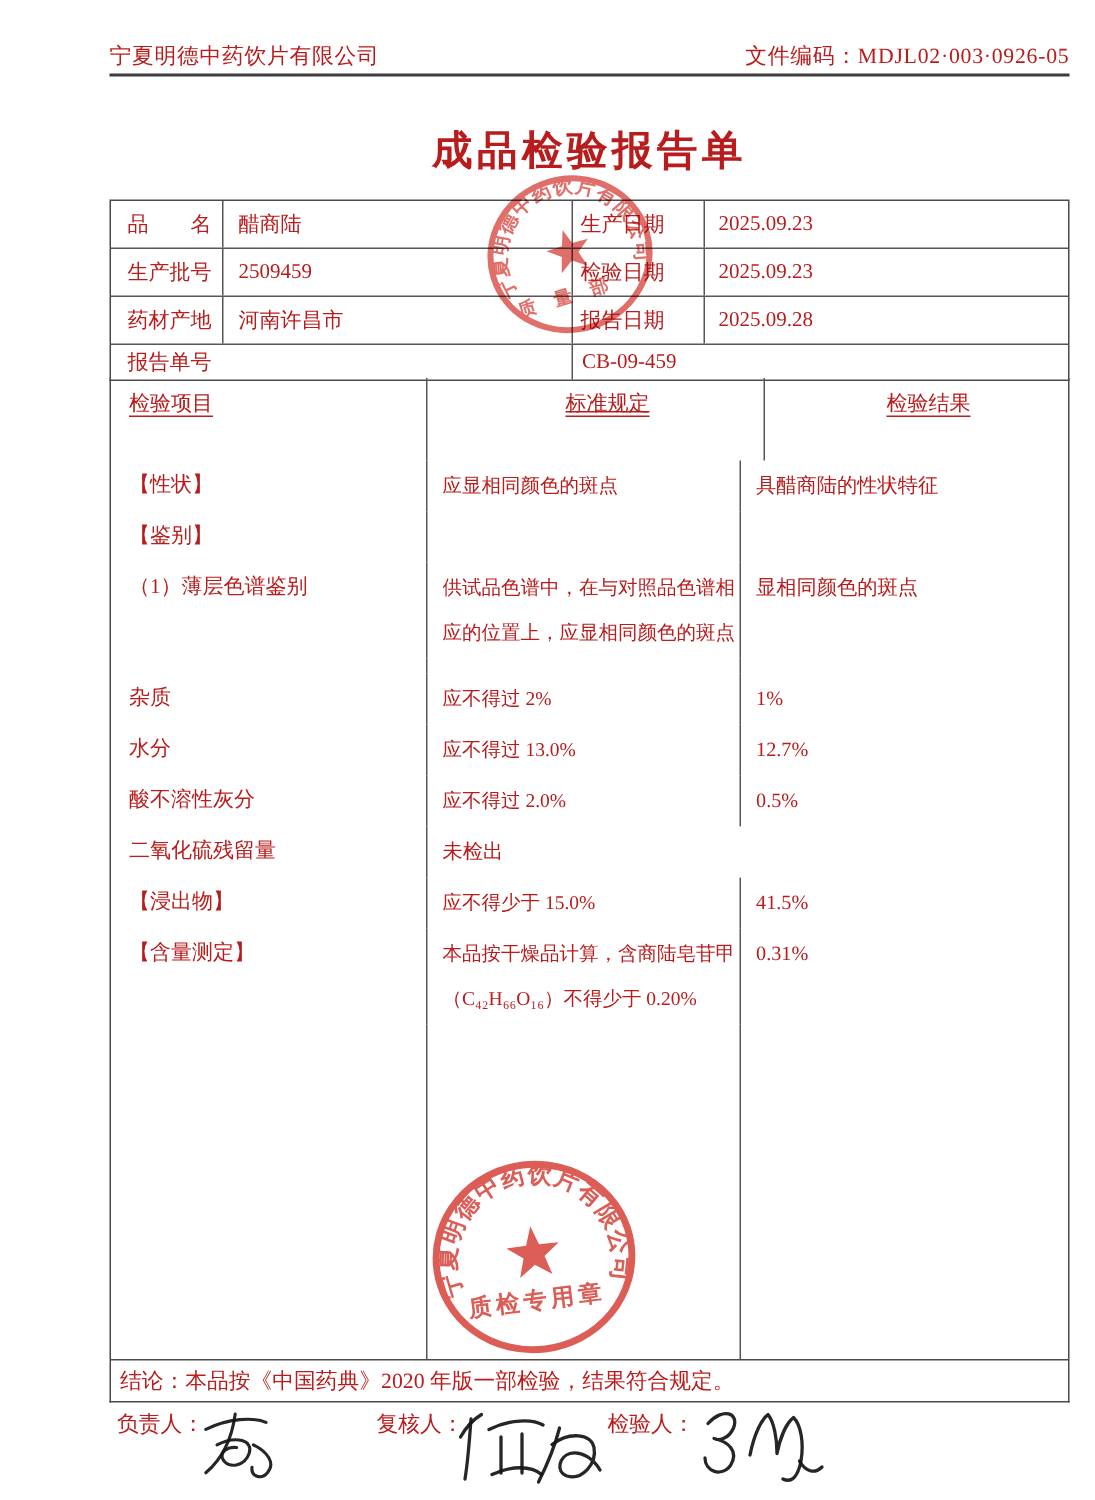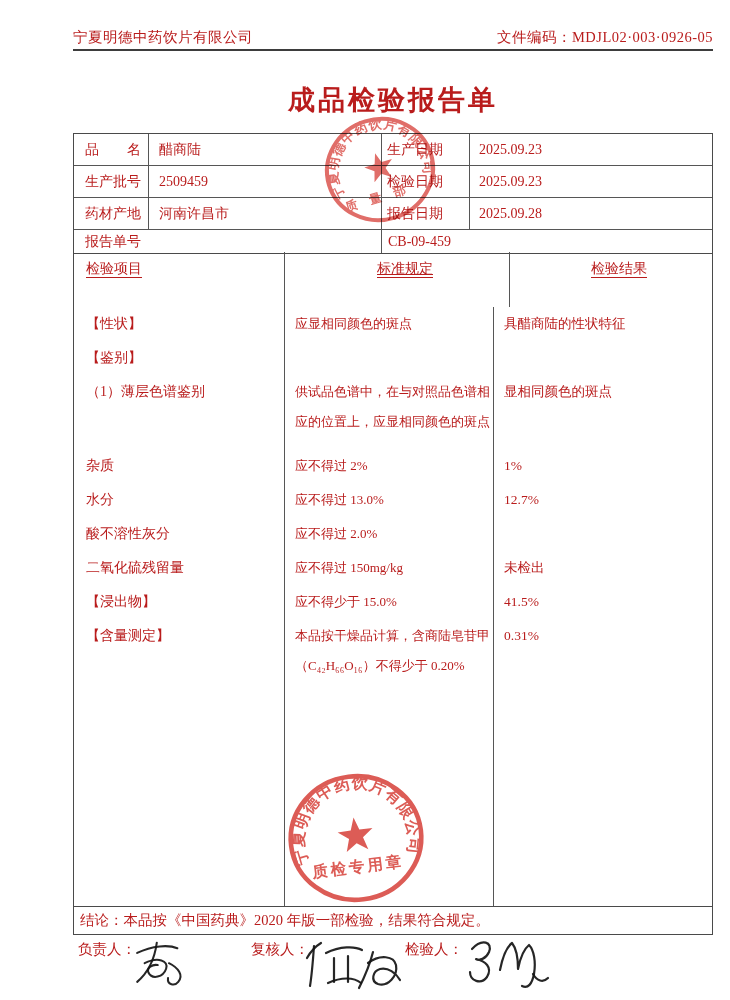--- a/index.html
+++ b/index.html
@@ -133,25 +133,25 @@
 
     <div class="trow">
       <div class="cell cell-item">水分</div>
       <div class="cell cell-std">应不得过 13.0%</div>
       <div class="cell cell-res">12.7%</div>
     </div>
 
     <div class="trow">
       <div class="cell cell-item">酸不溶性灰分</div>
       <div class="cell cell-std">应不得过 2.0%</div>
+      <div class="cell cell-res">0.5%</div>
     </div>
 
     <div class="trow">
       <div class="cell cell-item">二氧化硫残留量</div>
-      <div class="cell cell-std">应不得过 150mg/kg</div>
       <div class="cell cell-res">未检出</div>
     </div>
 
     <div class="trow">
       <div class="cell cell-item">【浸出物】</div>
       <div class="cell cell-std">应不得少于 15.0%</div>
       <div class="cell cell-res">41.5%</div>
     </div>
 
     <div class="trow">

